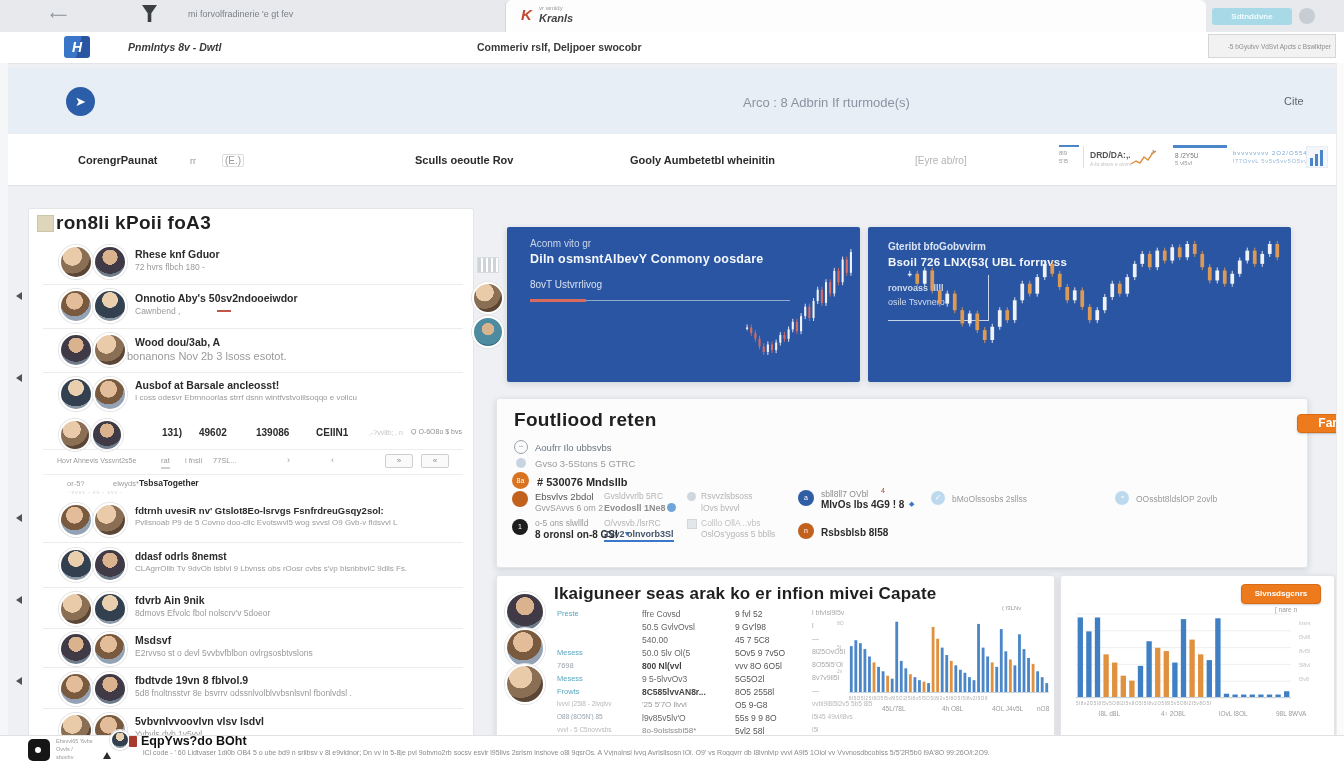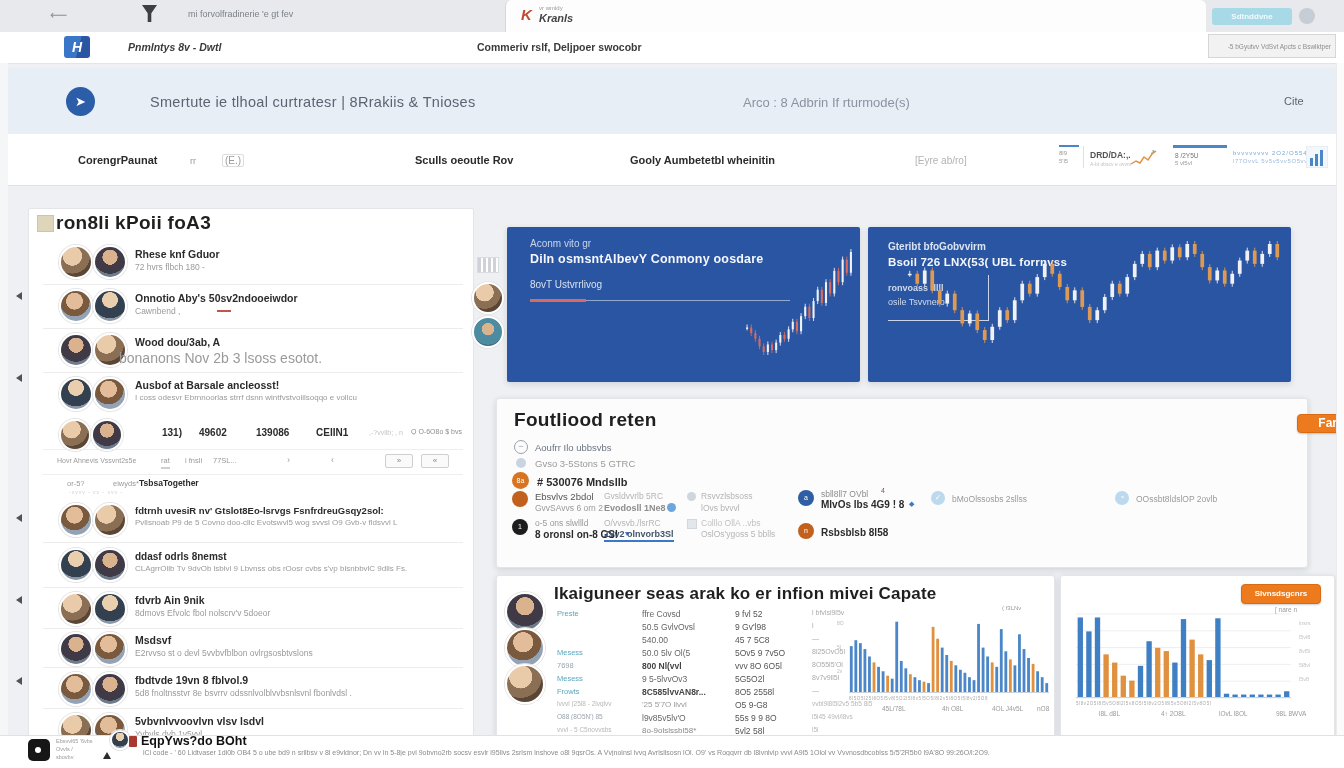--- a/index.html
+++ b/index.html
@@ -49,21 +49,20 @@
 
   <div class="abs" style="left:0;top:32px;width:1344px;height:31px;background:#ffffff;border-bottom:1px solid #e2e4e7;">
     <span class="abs" style="left:64px;top:4px;width:26px;height:22px;background:linear-gradient(105deg,#3a76c8 55%,#2a55a2 56%);border-radius:3px;color:#fff;font-weight:bold;font-style:italic;font-size:14px;text-align:center;line-height:22px;">H</span>
     <span class="abs t-b" style="left:128px;top:9px;font-size:10.5px;color:#3a3a3a;font-style:italic;">Pnmlntys 8v - Dwtl</span>
     <span class="abs t-b" style="left:477px;top:9px;font-size:10.5px;color:#3a3a3a;">Commeriv rslf, Deljpoer swocobr</span>
     <span class="abs ell" style="left:1208px;top:2px;width:128px;height:24px;background:#f2f2f2;border:1px solid #d6d6d6;font-size:6.5px;color:#8d8d8d;text-align:right;line-height:24px;padding-right:4px;box-sizing:border-box;">-5 bGyutvv VdSvt Apcts c Bswlktper</span>
   </div>
 
   <div class="abs" style="left:8px;top:68px;width:1328px;height:66px;background:#e8eef6;">
     <span class="abs dot" style="left:58px;top:19px;width:29px;height:29px;background:#2c5da9;color:#fff;font-size:13px;text-align:center;line-height:29px;">➤</span>
-    <span class="abs" style="left:142px;top:26px;font-size:14.5px;color:#5b6470;letter-spacing:.3px;">Smertute ie tlhoal curtratesr | 8Rrakiis &amp; Tnioses</span>
     <span class="abs" style="left:735px;top:27px;font-size:13px;color:#8a93a0;">Arco : 8   Adbrin If rturmode(s)</span>
     <span class="abs" style="left:1276px;top:27px;font-size:11px;color:#5b6470;">Cite</span>
   </div>
 
   <div class="abs" style="left:0;top:134px;width:1344px;height:51px;background:#ffffff;border-bottom:1px solid #dfe1e4;">
     <span class="abs t-b" style="left:78px;top:20px;font-size:11px;">CorengrPaunat</span>
     <span class="abs t-g" style="left:190px;top:22px;font-size:9px;">rr</span>
     <span class="abs t-g" style="left:222px;top:20px;font-size:10px;border:1px solid #ddd;border-radius:2px;padding:0 2px;">(E.)</span>
     <span class="abs t-b" style="left:415px;top:20px;font-size:11px;">Sculls oeoutle Rov</span>
     <span class="abs t-b" style="left:630px;top:20px;font-size:11px;">Gooly Aumbetetbl wheinitin</span>
@@ -110,21 +109,21 @@
       <span class="av a4" style="position:absolute;left:50px;top:4px;width:30px;height:30px;"></span>
       <span class="abs t-b ell" style="left:92px;top:7px;width:320px;font-size:10.5px;">Onnotio Aby's 50sv2ndooeiwdor</span>
       <span class="abs t-g ell" style="left:92px;top:21px;width:90px;font-size:8.5px;">Cawnbend ,</span>
       <span class="abs" style="left:174px;top:25px;width:14px;height:2px;background:#c0564a;"></span>
     </div>
     <div class="sep abs" style="left:14px;top:119px;width:420px;"></div>
     <div class="abs" style="left:14px;top:120px;width:420px;height:43px;">
       <span class="av a2" style="position:absolute;left:16px;top:4px;width:30px;height:30px;"></span>
       <span class="av a1" style="position:absolute;left:50px;top:4px;width:30px;height:30px;"></span>
       <span class="abs t-b ell" style="left:92px;top:7px;width:320px;font-size:10.5px;">Wood dou/3ab, A</span>
-      <span class="abs t-g ell" style="left:76px;top:21px;width:320px;font-size:14px;">bonanons Nov 2b 3 lsoss esotot.</span>
+      <span class="abs t-g ell" style="left:84px;top:21px;width:320px;font-size:11px;">bonanons Nov 2b 3 lsoss esotot.</span>
     </div>
     <div class="sep abs" style="left:14px;top:163px;width:420px;"></div>
     <div class="abs" style="left:14px;top:164px;width:420px;height:44px;">
       <span class="av a4" style="position:absolute;left:16px;top:4px;width:30px;height:30px;"></span>
       <span class="av a3" style="position:absolute;left:50px;top:4px;width:30px;height:30px;"></span>
       <span class="abs t-b ell" style="left:92px;top:6px;width:320px;font-size:10.5px;">Ausbof at Barsale ancleosst!</span>
       <span class="abs t-g ell" style="left:92px;top:20px;width:325px;font-size:8px;">I coss odesvr Ebrnnoorlas strrf dsnn wintfvstvoiilsoqqo e vollcu</span>
     </div>
 
     <div class="abs" style="left:14px;top:210px;width:420px;height:30px;">

